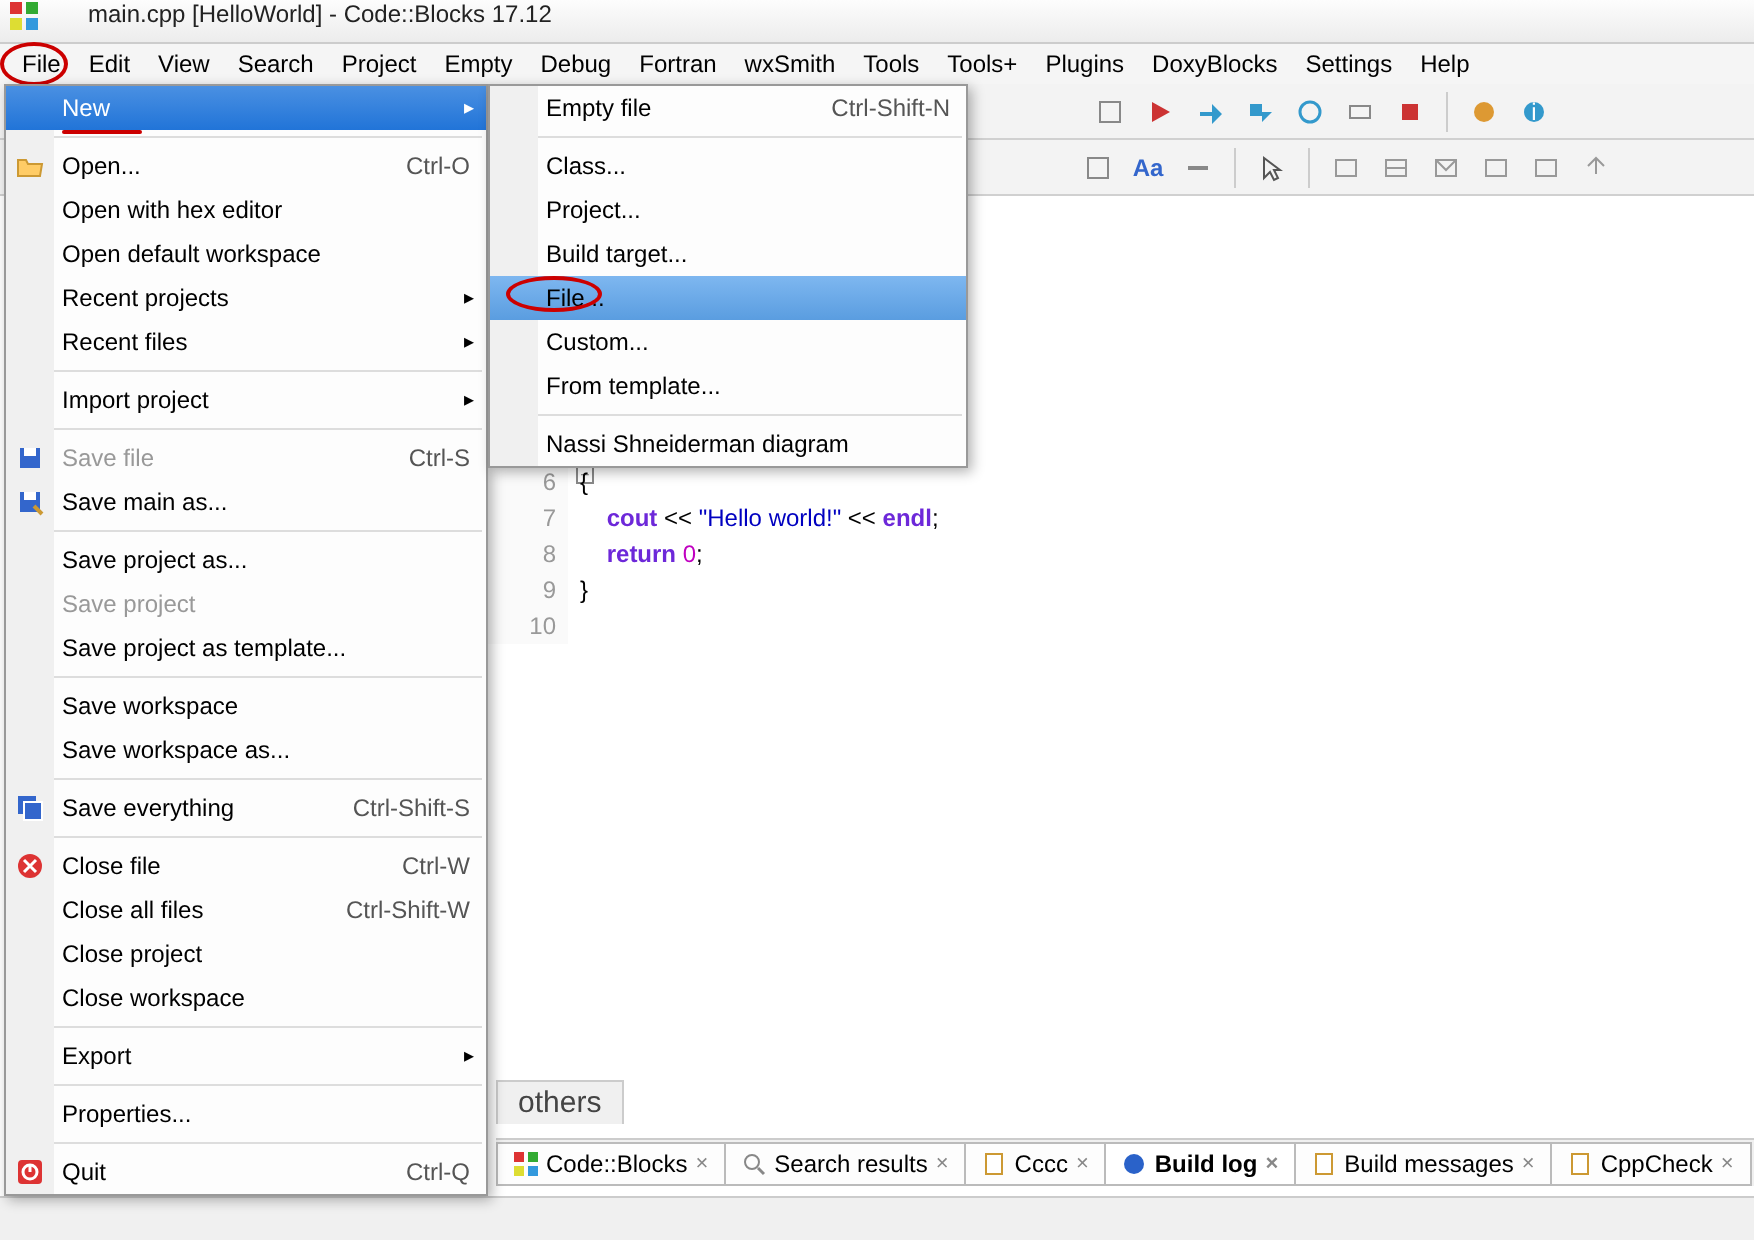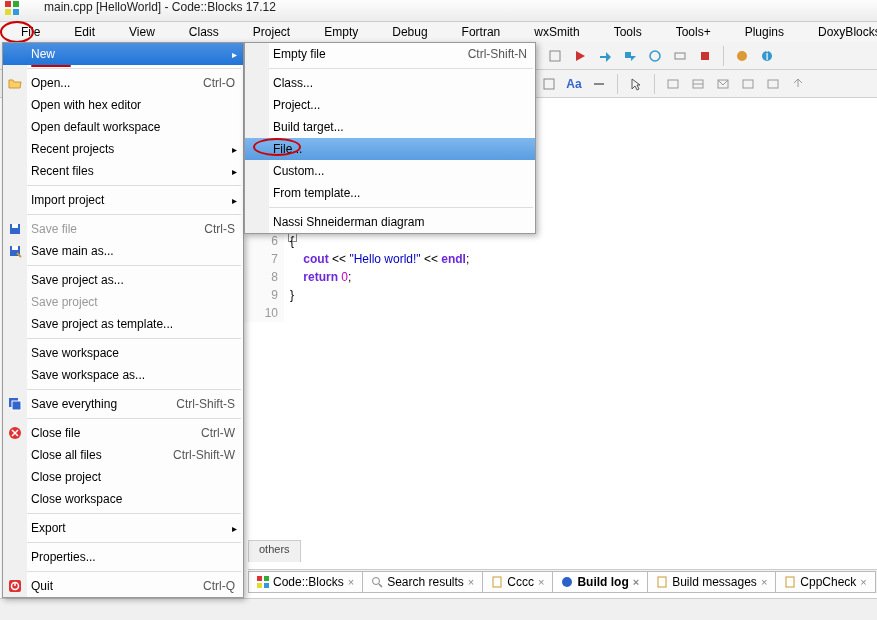--- a/index.html
+++ b/index.html
@@ -3,21 +3,21 @@
 <meta charset="utf-8">
 <style>
 * { margin: 0; padding: 0; box-sizing: border-box; font-family: Tahoma, Arial, sans-serif; font-size: 12px; }
 body { background: #fff; width: 877px; height: 620px; overflow: hidden; position: relative; }
 
 .titlebar { height: 22px; background: linear-gradient(#fdfdfd,#ececec); border-bottom: 1px solid #ccc; display: flex; padding-left: 4px; gap: 24px; }
 .app-icon { width: 16px; height: 16px; display: inline-flex; }
 .title-text { color: #222; }
 
 .menubar { height: 20px; background: #f5f5f5; display: flex; padding-left: 4px; align-items: center; gap: 0; }
-.menu-item { padding: 2px 17px; cursor: default; position: relative; }
+.menu-item { padding: 2px 7px; cursor: default; position: relative; }
 .menu-item.file-highlight { position: relative; }
 .red-ellipse { position: absolute; border: 2px solid #c00; border-radius: 50%; pointer-events: none; }
 .red-ellipse.file { top: -2px; left: -4px; width: 34px; height: 22px; }
 .red-ellipse.fileopt { top: 0px; left: 8px; width: 48px; height: 18px; }
 
 .toolbar { height: 28px; background: #f3f3f3; border-bottom: 1px solid #d0d0d0; display: flex; align-items: center; padding-left: 4px; gap: 2px; }
 .tb-btn { width: 22px; height: 22px; display: inline-flex; align-items: center; justify-content: center; border: 1px solid transparent; }
 .tb-sep { width: 1px; height: 20px; background: #ccc; margin: 0 4px; }
 .toolbar2 { height: 28px; background: #f3f3f3; border-bottom: 1px solid #d0d0d0; display: flex; align-items: center; padding-left: 270px; gap: 4px; }
 
@@ -26,42 +26,42 @@
 .fm-row .fm-icon { position: absolute; left: 4px; width: 16px; height: 16px; display: flex; align-items: center; justify-content: center; }
 .fm-row .fm-label { flex: 1; }
 .fm-row .fm-shortcut { color: #555; }
 .fm-row .fm-arrow { position: absolute; right: 6px; font-size: 10px; }
 .fm-row.disabled { color: #999; gap: 35px; }
 .fm-row.highlight { background: linear-gradient(#4a90e2,#2174d8); color: #fff; }
 .fm-sep { height: 1px; background: #ddd; margin: 3px 2px; }
 .fm-stripe { position: absolute; left: 0; top: 0; bottom: 0; width: 24px; background: #f0f0f0; }
 .red-underscore { position: absolute; bottom: -2px; left: 28px; width: 40px; height: 2px; background: #c00; border-radius: 2px; }
 
-.new-submenu { position: absolute; top: 42px; left: 244px; width: 292px; background: #fdfdfd; border: 1px solid #999; box-shadow: 2px 2px 6px rgba(0,0,0,0.3); z-index: 101; }
+.new-submenu { position: absolute; top: 42px; left: 244px; width: 240px; background: #fdfdfd; border: 1px solid #999; box-shadow: 2px 2px 6px rgba(0,0,0,0.3); z-index: 101; }
 .new-submenu .fm-row { padding-left: 28px; }
 .new-submenu .fm-row.highlight2 { background: linear-gradient(#7eb7f0,#5a9de0); }
 .nm-stripe { position: absolute; left: 0; top: 0; bottom: 0; width: 24px; background: #f0f0f0; }
 
 .editor-area { position: absolute; top: 100px; left: 244px; right: 0; bottom: 85px; background: #fff; }
 .gutter { position: absolute; left: 0; top: 132px; width: 40px; background: #fafafa; text-align: right; padding-right: 6px; color: #999; font-family: "Courier New", monospace; line-height: 18px; }
 .gutter div { height: 18px; }
 .code { position: absolute; left: 46px; top: 132px; font-family: "Courier New", monospace; line-height: 18px; white-space: pre; }
 .code .brace { color: #000; }
 .code .kw { color: #6d28d9; font-weight: bold; }
 .code .op { color: #000; }
 .code .str { color: #0000c0; }
 .code .num { color: #c000c0; }
 .fold-marker { position: absolute; left: 44px; top: 133px; width: 9px; height: 9px; border: 1px solid #888; background: #fff; font-size: 8px; line-height: 8px; text-align: center; color: #888; }
 
 .bottom-tabs { position: absolute; bottom: 27px; left: 248px; right: 0; height: 24px; background: #f0f0f0; border-top: 1px solid #ccc; display: flex; align-items: center; }
 .btab { height: 22px; padding: 0 8px; border: 1px solid #bbb; background: #fdfdfd; margin-right: -1px; display: flex; align-items: center; gap: 4px; font-size: 11px; }
 .btab.active { background: #fff; font-weight: bold; }
 .btab .close { font-size: 11px; color: #888; }
 
-.intermediate-tab { position: absolute; bottom: 58px; left: 248px; height: 22px; padding: 2px 10px; background: #f0f0f0; border: 1px solid #ccc; border-bottom: none; font-size: 11px; color: #444; }
+.intermediate-tab { position: absolute; bottom: 58px; left: 248px; height: 22px; padding: 2px 10px; background: #f0f0f0; border: 1px solid #ccc; border-bottom: none; font-size: 15px; color: #444; }
 
 .statusbar { position: absolute; bottom: 0; left: 0; right: 0; height: 22px; background: #f0f0f0; border-top: 1px solid #ccc; }
 
 svg { display: block; }
 </style>
 </head>
 <body>
 
 <div class="titlebar">
   <span class="app-icon">
@@ -75,21 +75,21 @@
   <span class="title-text">main.cpp [HelloWorld] - Code::Blocks 17.12</span>
 </div>
 
 <div class="menubar">
   <span class="menu-item file-highlight">
     <span>File</span>
     <span class="red-ellipse file"></span>
   </span>
   <span class="menu-item">Edit</span>
   <span class="menu-item">View</span>
-  <span class="menu-item">Class</span>
+  <span class="menu-item">Search</span>
   <span class="menu-item">Project</span>
   <span class="menu-item">Empty</span>
   <span class="menu-item">Debug</span>
   <span class="menu-item">Fortran</span>
   <span class="menu-item">wxSmith</span>
   <span class="menu-item">Tools</span>
   <span class="menu-item">Tools+</span>
   <span class="menu-item">Plugins</span>
   <span class="menu-item">DoxyBlocks</span>
   <span class="menu-item">Settings</span>

